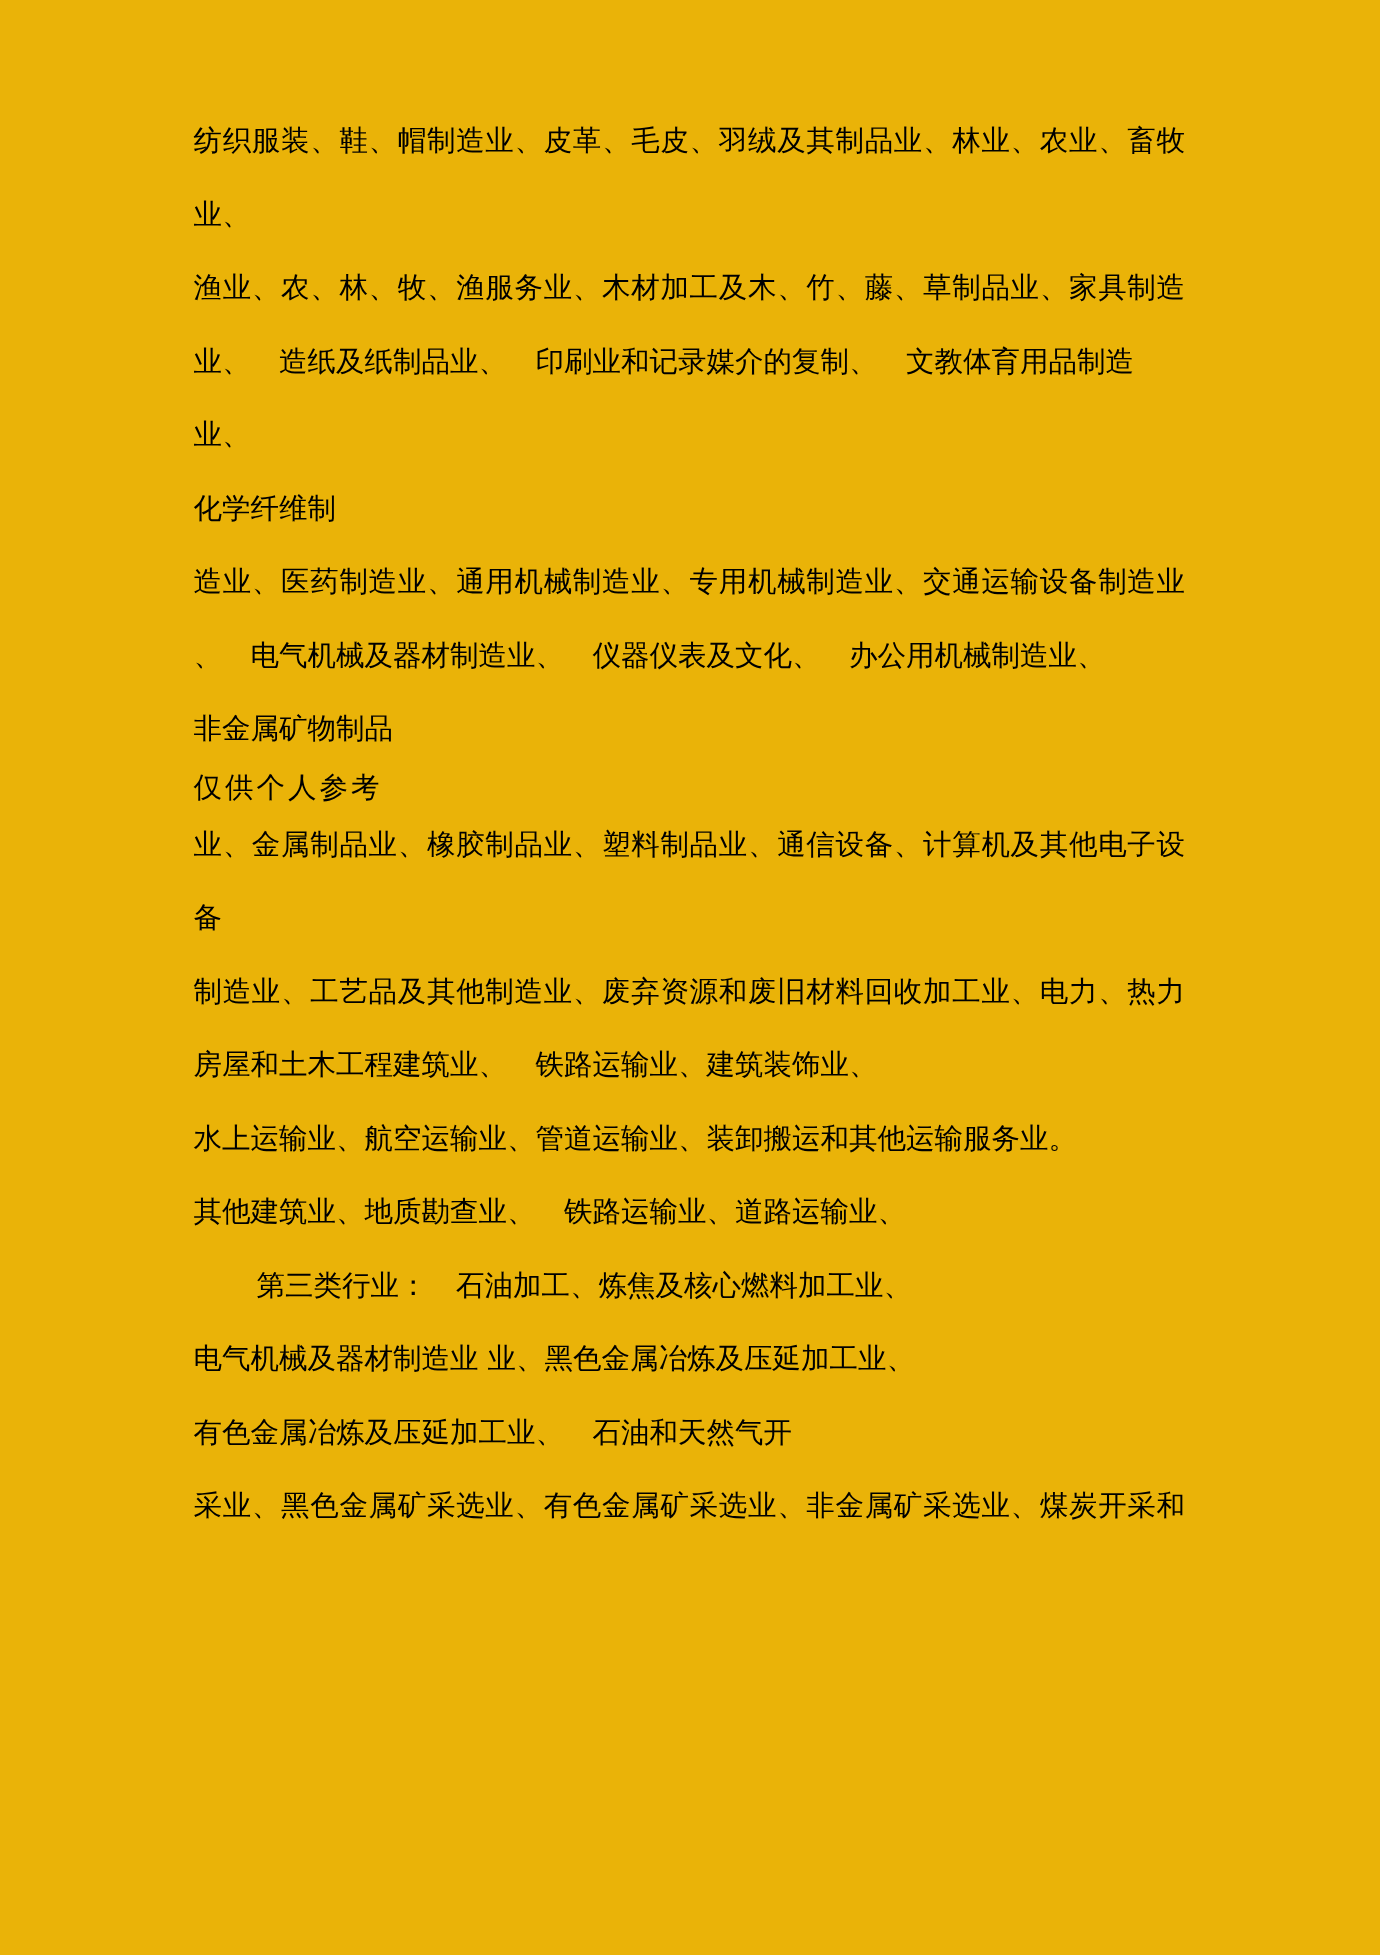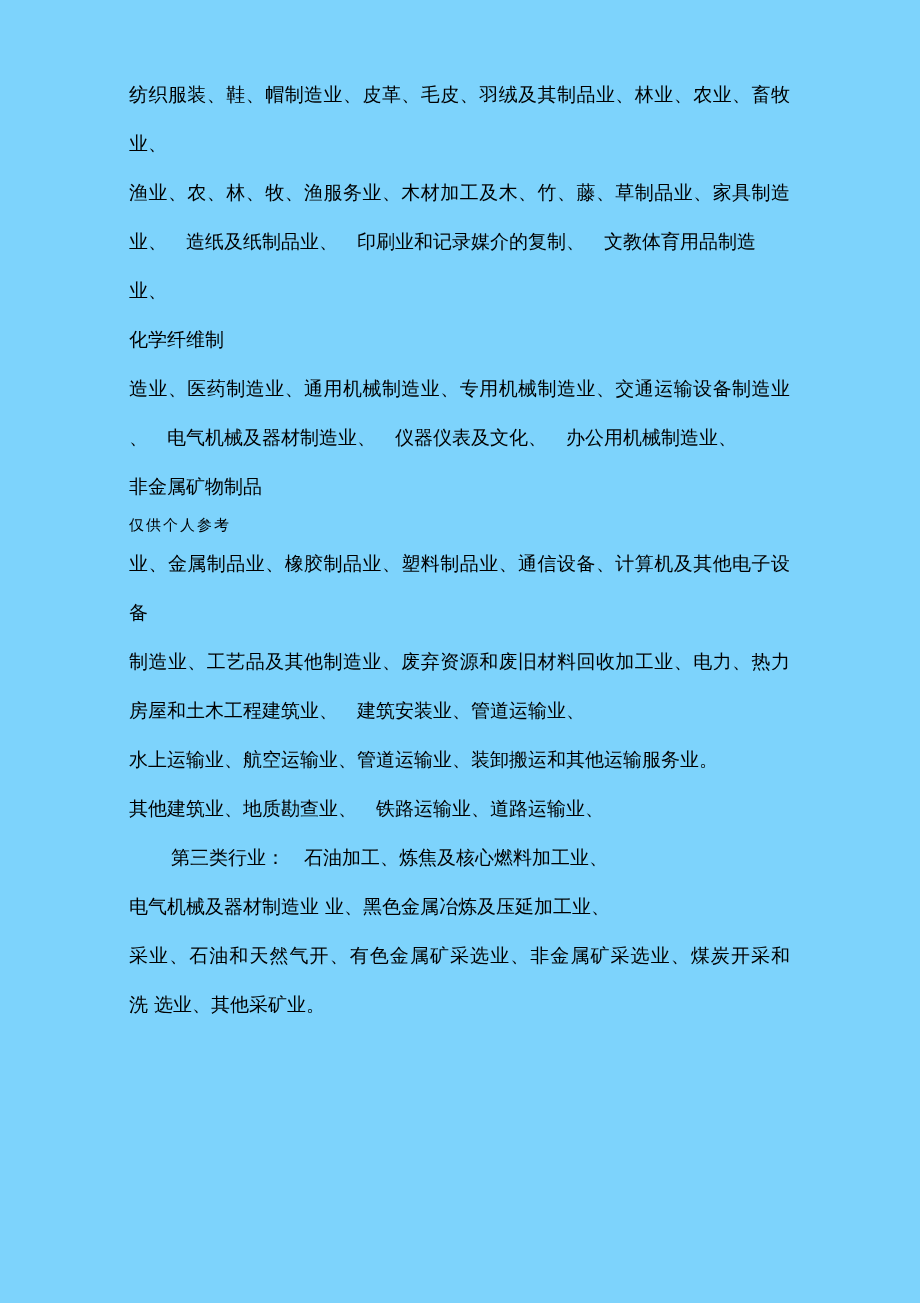--- a/index.html
+++ b/index.html
@@ -4,21 +4,21 @@
 <style>
   html, body {
     margin: 0;
     padding: 0;
     background: #ffffff;
   }
   .page {
     position: relative;
     width: 920px;
     height: 1303px;
-    background: #7dd3fc;
+    background: #eab308;
     overflow: hidden;
     font-family: "DejaVu Sans", "Liberation Sans", sans-serif;
     color: #000000;
   }
   .content {
     position: absolute;
     left: 129px;
     top: 70px;
     width: 661px;
     font-size: 19px;
@@ -27,21 +27,21 @@
   }
   .line {
     white-space: pre-wrap;
   }
   .line.justify {
     white-space: normal;
     text-align: justify;
     text-align-last: justify;
   }
   .line.small {
-    font-size: 15px;
+    font-size: 19px;
     line-height: 28px;
     letter-spacing: 2px;
   }
   .line.indent {
     text-indent: 42px;
   }
 </style>
 </head>
 <body>
 
@@ -52,21 +52,21 @@
     <div class="line justify">渔业、农、林、牧、渔服务业、木材加工及木、竹、藤、草制品业、家具制造</div>
     <div class="line">业、　造纸及纸制品业、　印刷业和记录媒介的复制、　文教体育用品制造业、</div>
     <div class="line">化学纤维制</div>
     <div class="line justify">造业、医药制造业、通用机械制造业、专用机械制造业、交通运输设备制造业</div>
     <div class="line">、　电气机械及器材制造业、　仪器仪表及文化、　办公用机械制造业、</div>
     <div class="line">非金属矿物制品</div>
     <div class="line small">仅供个人参考</div>
     <div class="line justify">业、金属制品业、橡胶制品业、塑料制品业、通信设备、计算机及其他电子设</div>
     <div class="line">备</div>
     <div class="line justify">制造业、工艺品及其他制造业、废弃资源和废旧材料回收加工业、电力、热力</div>
-    <div class="line">房屋和土木工程建筑业、　建筑安装业、管道运输业、</div>
+    <div class="line">房屋和土木工程建筑业、　铁路运输业、建筑装饰业、</div>
     <div class="line">水上运输业、航空运输业、管道运输业、装卸搬运和其他运输服务业。</div>
     <div class="line">其他建筑业、地质勘查业、　铁路运输业、道路运输业、</div>
     <div class="line indent">第三类行业：　石油加工、炼焦及核心燃料加工业、</div>
     <div class="line">电气机械及器材制造业 业、黑色金属冶炼及压延加工业、</div>
-    <div class="line justify">采业、石油和天然气开、有色金属矿采选业、非金属矿采选业、煤炭开采和</div>
-    <div class="line">洗 选业、其他采矿业。</div>
+    <div class="line">有色金属冶炼及压延加工业、　石油和天然气开</div>
+    <div class="line justify">采业、黑色金属矿采选业、有色金属矿采选业、非金属矿采选业、煤炭开采和</div>
   </div>
 </div>
 
 </body></html>

